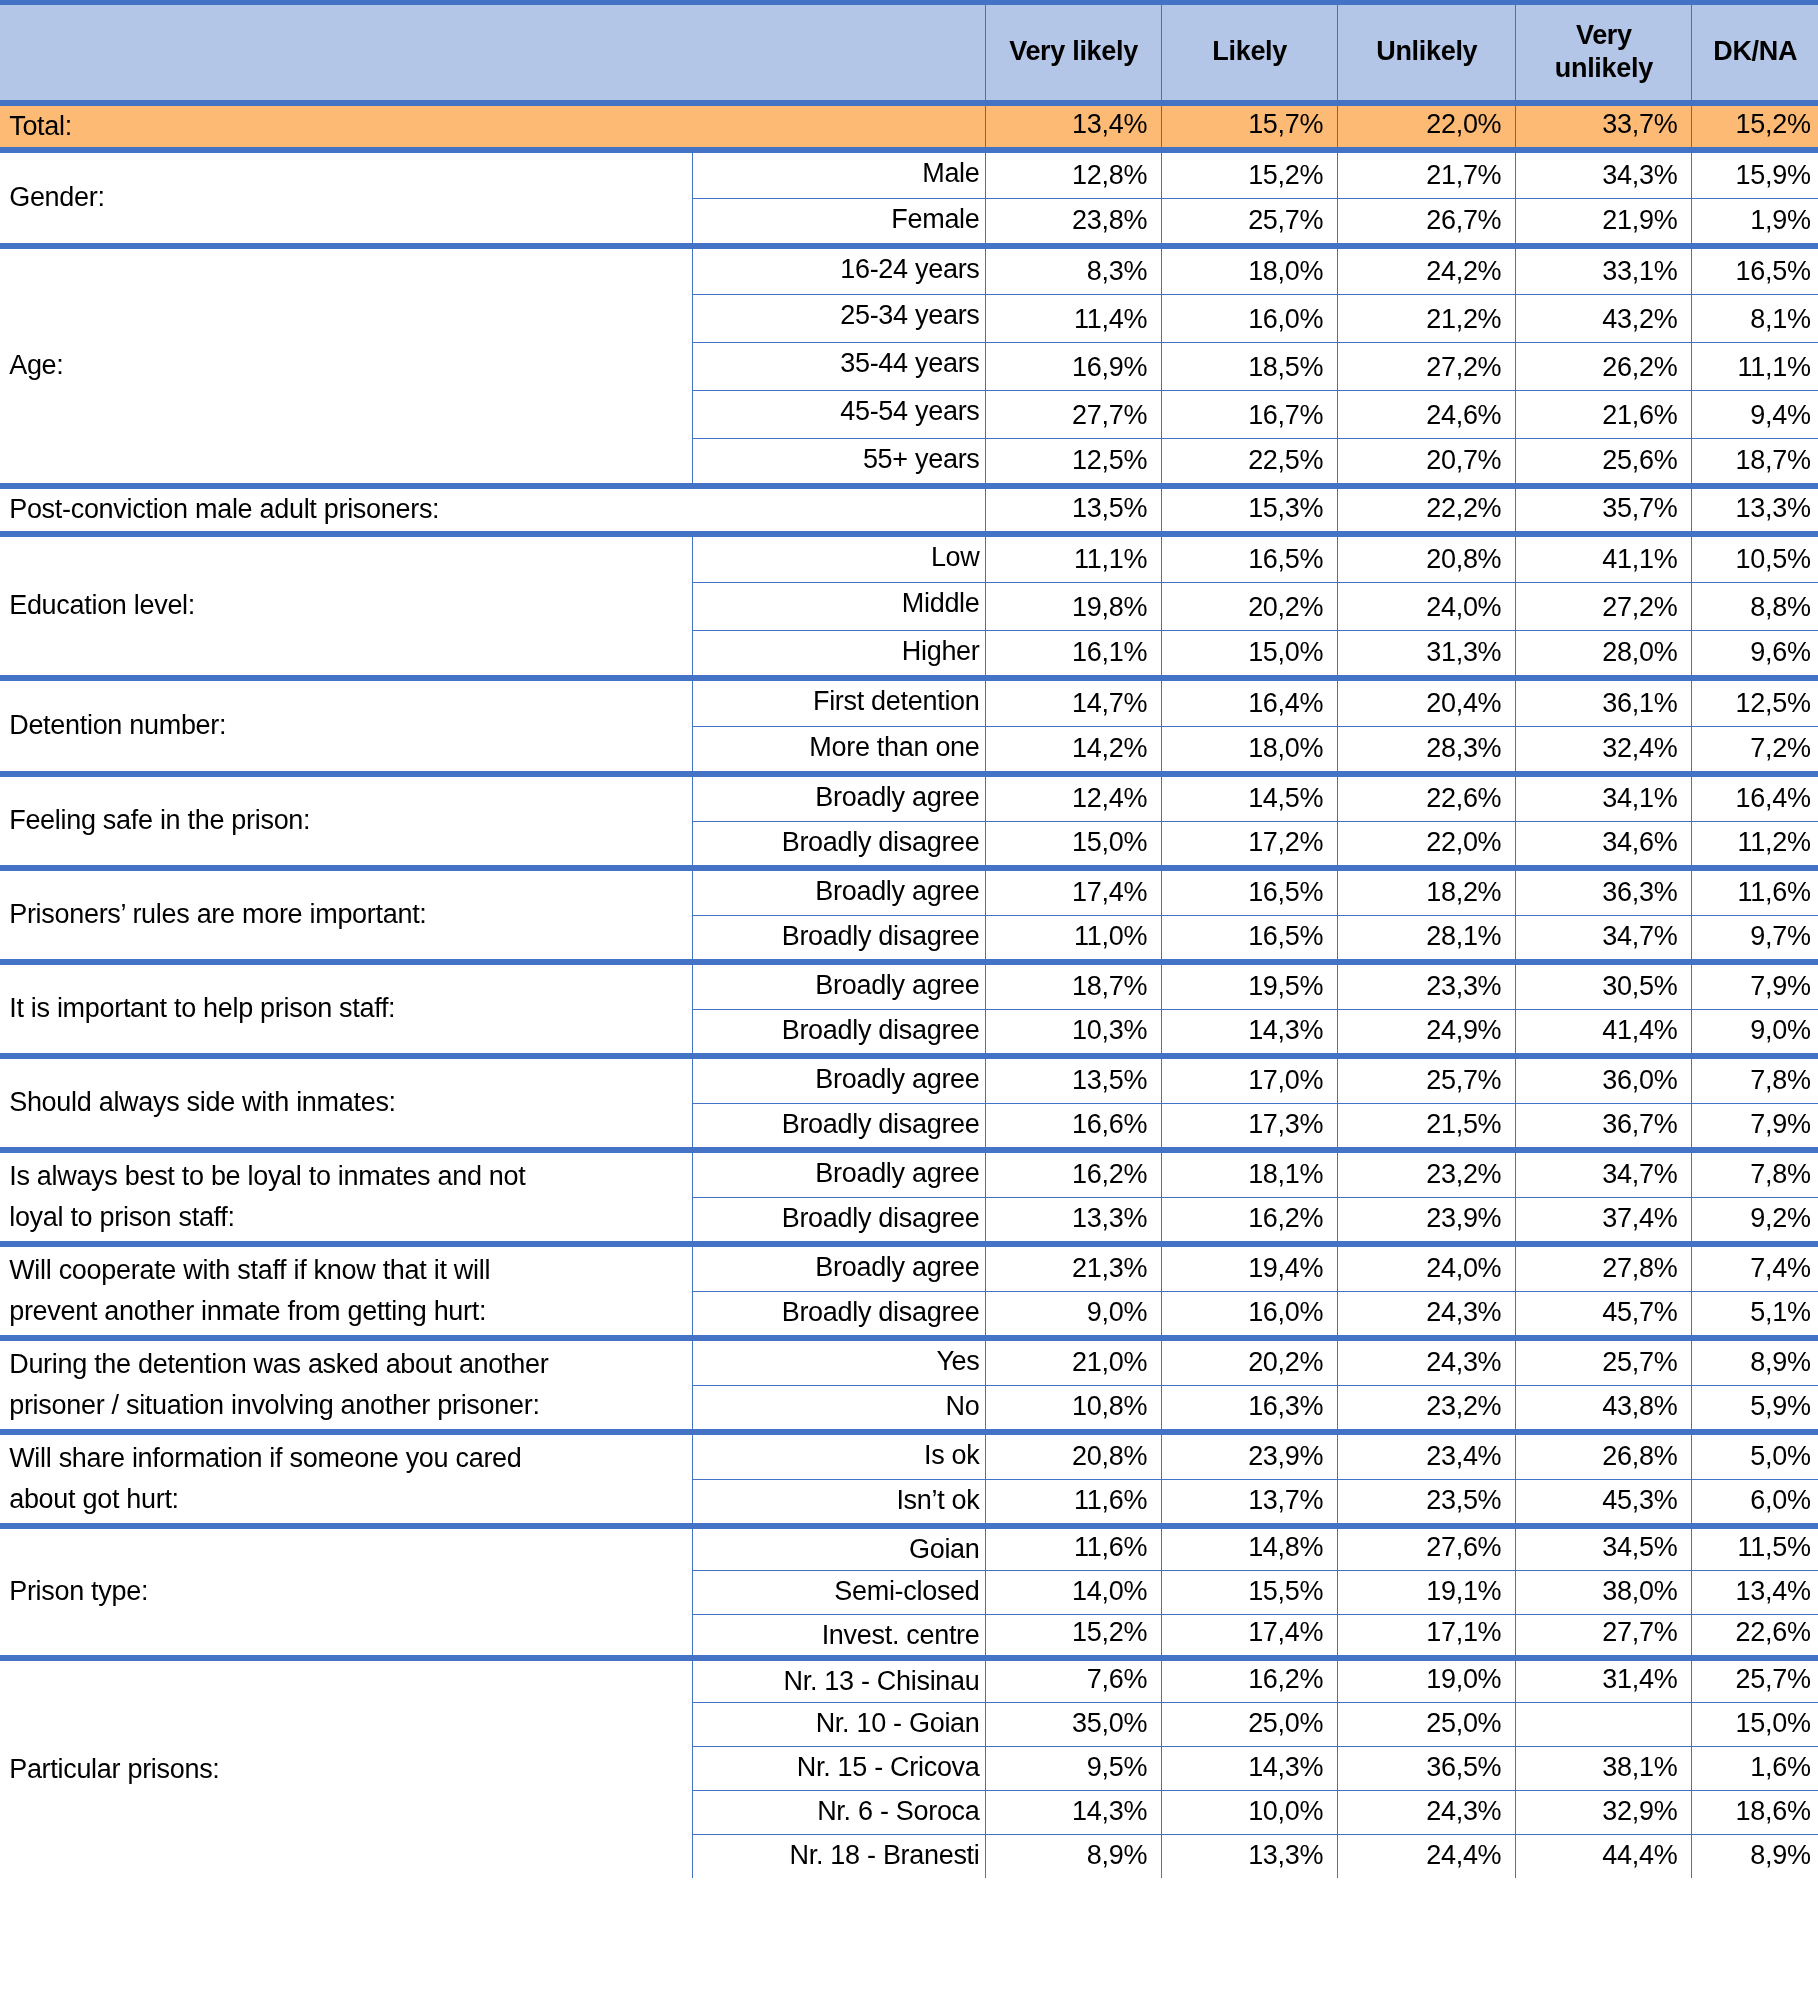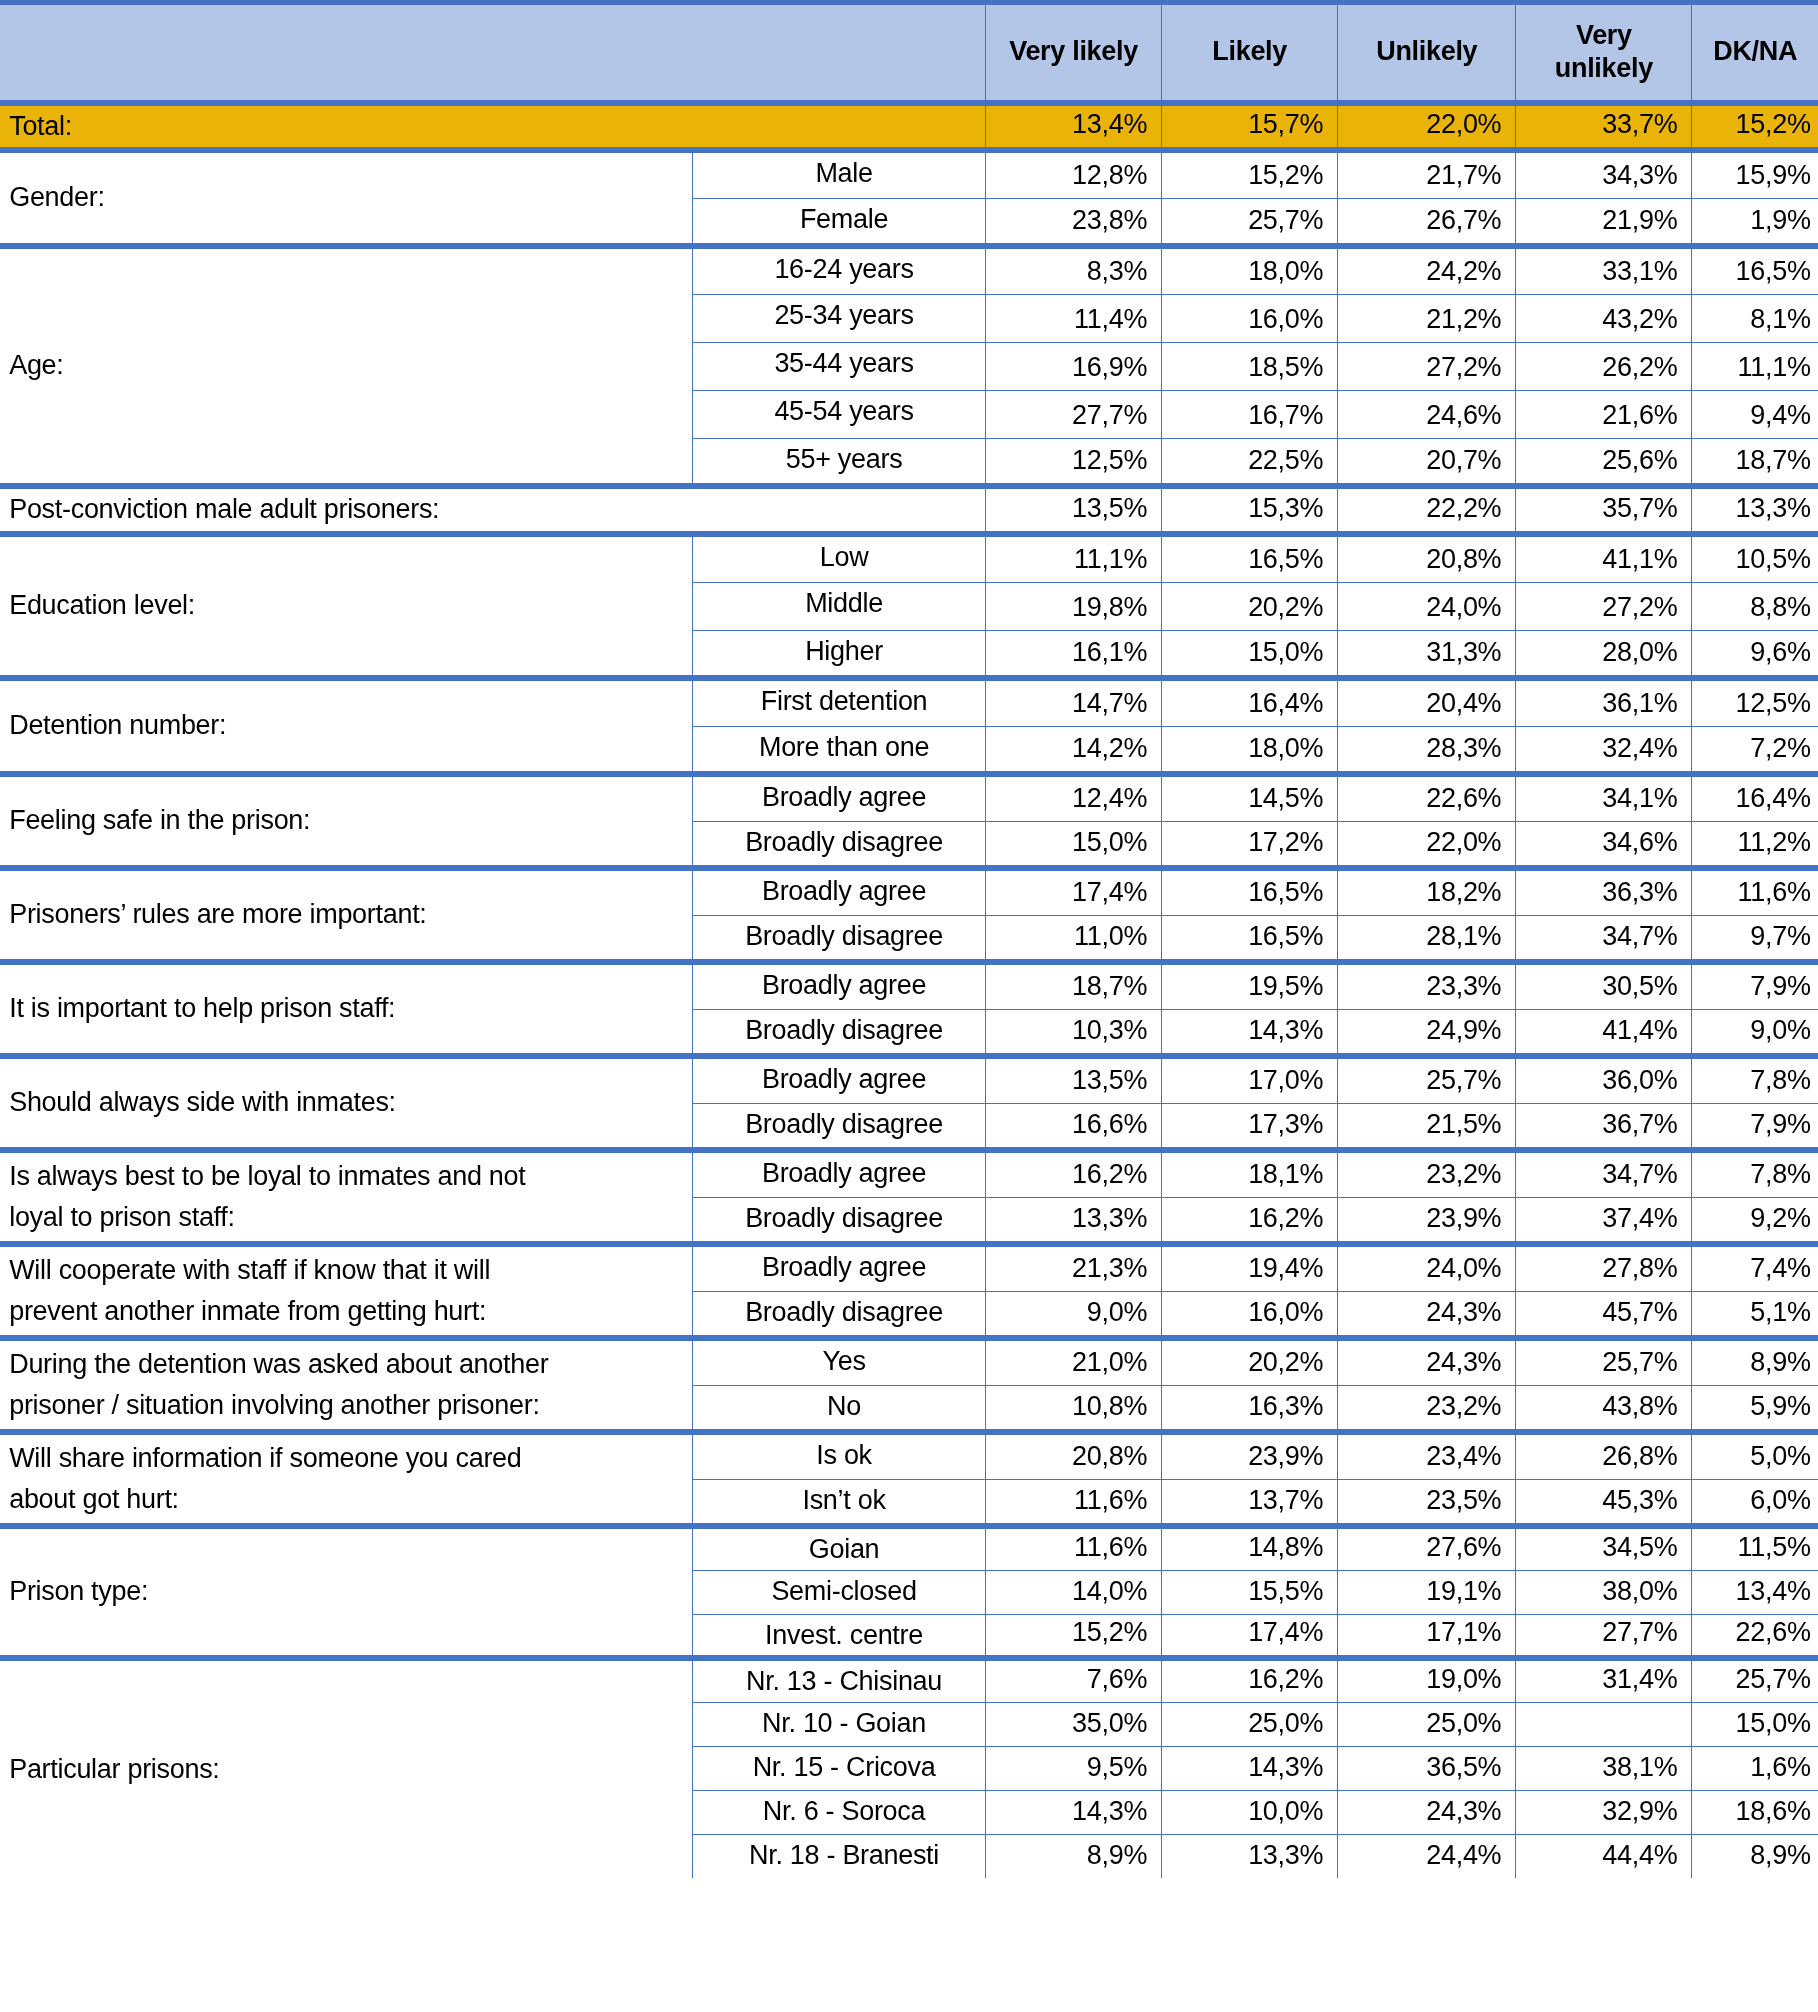--- a/index.html
+++ b/index.html
@@ -41,36 +41,36 @@
   .tn { border-top: 1.8px solid #4472C4; }
   td.cat {
     text-align: left;
     vertical-align: middle;
     padding-left: 9.2px;
     padding-right: 7.4px;
     white-space: pre-line;
     line-height: 1.55;
   }
   td.sub {
-    text-align: center;
+    text-align: right;
     vertical-align: top;
     padding-left: 15.7px;
     padding-top: 3.7px;
     padding-right: 5.5px;
     line-height: 1.2;
   }
   td.val {
     text-align: right;
     vertical-align: bottom;
     padding-right: 14px;
     padding-bottom: 7.4px;
     line-height: 1.1;
   }
   td.val.lastcol { padding-right: 7.4px; }
-  tr.shaded td { background: #eab308; }
+  tr.shaded td { background: #fdba74; }
 </style>
 </head>
 <body>
 
 <table class="survey">
   <colgroup>
     <col style="width:692px">
     <col style="width:293px">
     <col style="width:176px">
     <col style="width:176px">

